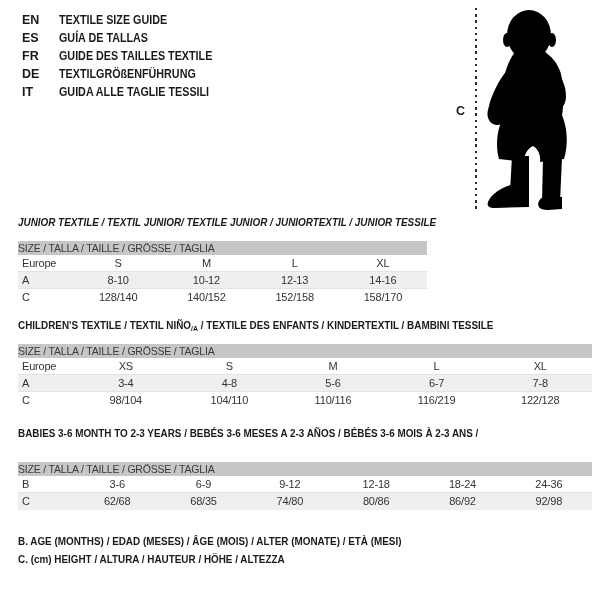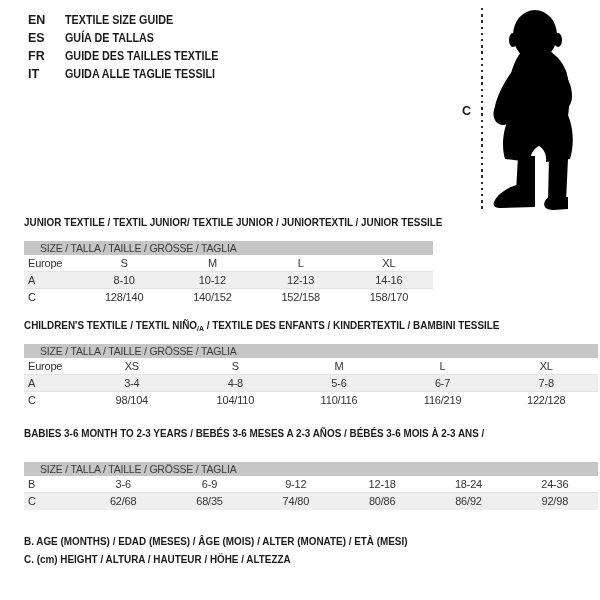--- a/index.html
+++ b/index.html
@@ -1,20 +1,20 @@
 <!DOCTYPE html>
 <html><head>
 <meta charset="utf-8">
 <style>
   html,body{margin:0;padding:0;}
   body{
     width:600px;height:600px;position:relative;background:#ffffff;
     font-family:"Liberation Sans", sans-serif;color:#222;overflow:hidden;
   }
-  .abs{position:absolute;margin-left:6px;}
+  .abs{position:absolute;}
   .cond{display:inline-block;transform:scaleX(0.86);transform-origin:0 50%;white-space:nowrap;}
 
   
   .lang-block{left:22px;top:11px;}
   .lang-row{display:flex;height:18px;line-height:18px;font-weight:bold;font-size:12.5px;color:#1a1a1a;}
   .lang-code{width:37px;}
   .lang-title{white-space:nowrap;}
 
   
   .figure-area{left:450px;top:6px;width:150px;height:210px;}
@@ -25,21 +25,21 @@
 
   
   .sec-title{font-weight:bold;font-size:11.5px;color:#1a1a1a;line-height:15px;white-space:nowrap;}
   .subsc{font-size:8px;vertical-align:-2px;}
 
   
   .tbl{left:18px;}
   .t1{width:409px;}
   .t23{width:574px;}
   .size-bar{height:14px;line-height:14px;background:#c6c6c6;color:#3a3a3a;
-    font-size:10.5px;padding-left:16px;letter-spacing:-0.2px;white-space:nowrap;}
+    font-size:10.5px;padding-left:0;letter-spacing:-0.2px;white-space:nowrap;}
   .trow{display:flex;height:16px;line-height:16px;border-bottom:1px solid #e3e3e3;
     font-size:11px;color:#333;letter-spacing:-0.2px;}
   .trow:last-child{border-bottom:none;height:17px;line-height:17px;}
   .trow.shade{background:#efefef;}
   .tlabel{width:52px;padding-left:4px;text-align:left;}
   .tcell{flex:1;text-align:center;}
 
   
   .footnotes{left:18px;top:532px;}
   .foot-line{height:18px;line-height:18px;font-weight:bold;font-size:11.5px;color:#1a1a1a;}
@@ -54,20 +54,24 @@
   </div>
   <div class="lang-row">
     <span class="lang-code">ES</span>
     <span class="lang-title cond">GUÍA DE TALLAS</span>
   </div>
   <div class="lang-row">
     <span class="lang-code">FR</span>
     <span class="lang-title cond">GUIDE DES TAILLES TEXTILE</span>
   </div>
   <div class="lang-row">
+    <span class="lang-code">DE</span>
+    <span class="lang-title cond">TEXTILGRÖßENFÜHRUNG</span>
+  </div>
+  <div class="lang-row">
     <span class="lang-code">IT</span>
     <span class="lang-title cond">GUIDA ALLE TAGLIE TESSILI</span>
   </div>
 </div>
 
 <div class="abs figure-area">
   <span class="height-label">C</span>
   <div class="dotted-line"></div>
   <svg class="baby-svg" width="112" height="204" viewBox="0 0 112 204" xmlns="http://www.w3.org/2000/svg">
     <g fill="#000000" stroke="none">
@@ -79,21 +83,21 @@
       <path d="M68,58 C78,68 82,78 82,88 C82,96 78,102 72,102 C66,102 64,96 66,88 C64,78 60,68 56,62 Z"></path>
       <path d="M22,104 C13,118 11,137 15,151 L40,154 C40,147 43,141 49,138 C54,141 57,147 56,154 L80,151 C85,134 83,116 76,103 Z"></path>
       <path d="M28,148 L26,184 L45,184 L45,148 Z"></path>
       <path d="M59,150 L58,194 L76,194 L78,150 Z"></path>
       <path d="M45,176 L27,177 C18,179 8,186 5,192 C2,197 4,200 11,200 L45,199 Z"></path>
       <path d="M78,189 L59,189 C55,191 53,196 55,199 C56,201 60,202 64,202 L78,201 Z"></path>
     </g>
   </svg>
 </div>
 
-<div class="abs sec-title" style="left:18px;top:215px;">
+<div class="abs sec-title" style="left:18px;top:215px;font-style:italic;">
   <span class="cond">JUNIOR TEXTILE / TEXTIL JUNIOR/ TEXTILE JUNIOR / JUNIORTEXTIL / JUNIOR TESSILE</span>
 </div>
 <div class="abs tbl t1" style="top:241px;">
   <div class="size-bar">
     <span>SIZE / TALLA / TAILLE / GRÖSSE / TAGLIA</span>
   </div>
   <div class="trow">
     <span class="tlabel">Europe</span>
     <span class="tcell">S</span>
     <span class="tcell">M</span>

